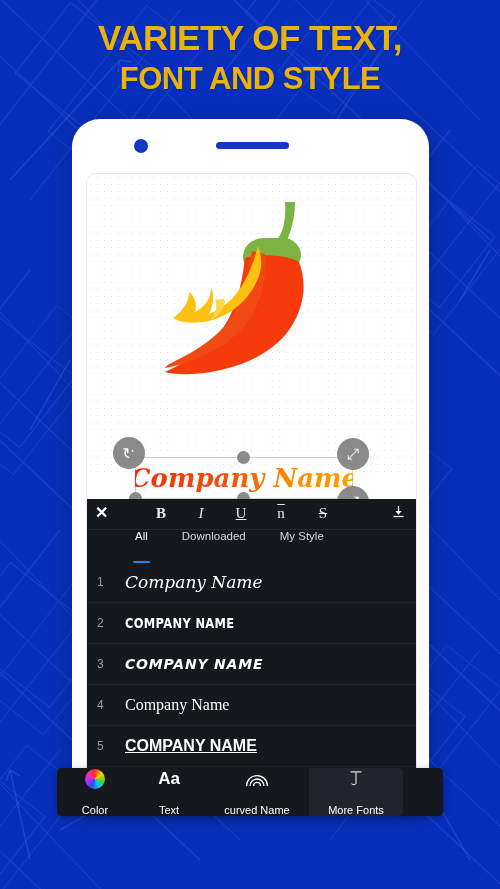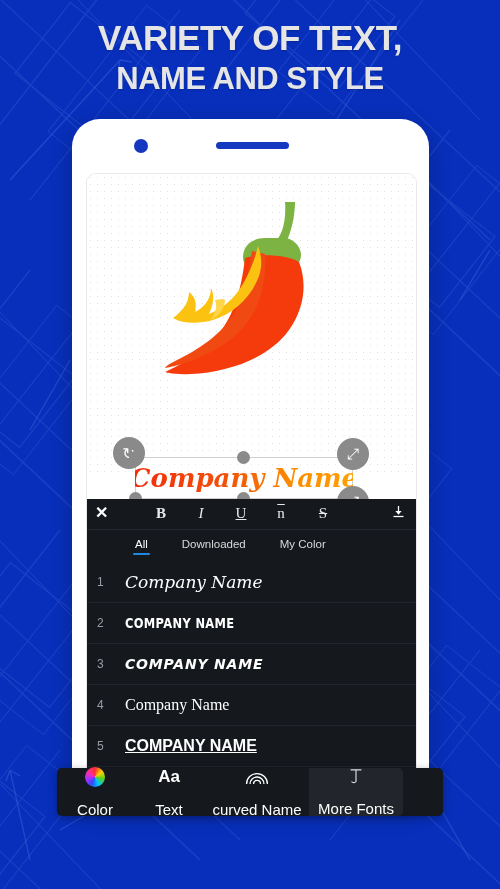--- a/index.html
+++ b/index.html
@@ -10,21 +10,21 @@
   }
   .stage{position:absolute;inset:0;overflow:hidden;}
 
   
   .bp{position:absolute;inset:0;pointer-events:none;}
   .bp svg{width:100%;height:100%;display:block;}
 
   
   .headline{
     position:absolute;left:0;right:0;top:20px;text-align:center;
-    color:#e5e5e5;font-weight:bold;letter-spacing:-0.5px;line-height:1.05;
+    color:#eab308;font-weight:bold;letter-spacing:-0.5px;line-height:1.05;
     text-shadow:0 1px 2px rgba(0,0,0,.18);
   }
   .headline .l1{display:block;font-size:35px;}
   .headline .l2{display:block;font-size:31px;margin-top:6px;}
 
   
   .phone{
     position:absolute;left:72px;top:119px;width:357px;height:690px;
     background:#ffffff;border-radius:28px;
     box-shadow:0 6px 22px rgba(0,0,0,.22);
@@ -77,21 +77,21 @@
     position:absolute;top:3px;width:28px;height:22px;color:#e9e9e9;
     display:flex;align-items:center;justify-content:center;
     font-family:"Liberation Serif", serif;font-size:15px;
   }
   .fmt-ico.b{left:60px;font-weight:bold;}
   .fmt-ico.i{left:100px;font-style:italic;}
   .fmt-ico.u{left:140px;text-decoration:underline;}
   .fmt-ico.o{left:180px;text-decoration:overline;}
   .fmt-ico.s{left:222px;text-decoration:line-through;}
 
-  .tabs{display:flex;align-items:center;height:33px;padding-left:48px;gap:34px;}
+  .tabs{display:flex;height:33px;padding-left:48px;gap:34px;}
   .tab{color:#d9d9d9;font-size:11.5px;position:relative;padding-bottom:5px;}
   .tab.active{color:#ffffff;}
   .tab.active:after{content:"";position:absolute;left:-2px;right:-2px;bottom:0;height:2.5px;background:#1E88E5;border-radius:2px;}
 
   .flist{position:absolute;left:0;right:0;top:63px;bottom:0;overflow:hidden;}
   .frow{height:40px;display:flex;align-items:center;border-bottom:1px solid #22262c;padding-left:10px;}
   .fnum{width:28px;color:#9a9da3;font-size:12px;}
   .fsamp{color:#ffffff;white-space:nowrap;}
   .s1{font-family:"DejaVu Serif", serif;font-style:italic;font-size:17px;}
   .s2{font-family:"DejaVu Sans", sans-serif;font-weight:bold;font-size:14px;letter-spacing:.4px;transform:scaleX(.82);transform-origin:left center;}
@@ -101,21 +101,21 @@
   .s6{font-family:"DejaVu Serif", serif;font-weight:bold;font-size:15px;letter-spacing:1px;-webkit-text-stroke:0.6px #15181d;}
 
   
   .bottombar{
     position:absolute;left:57px;top:768px;width:386px;height:48px;
     background:#15181d;border-radius:5px;display:flex;align-items:center;
     box-shadow:0 2px 8px rgba(0,0,0,.3);
   }
   .bitem{flex:0 0 auto;display:flex;flex-direction:column;align-items:center;justify-content:center;gap:14px;color:#ffffff;padding:0 6px;}
   .bitem .ic{height:21px;display:flex;align-items:center;justify-content:center;font-weight:bold;}
-  .bitem .lb{font-size:15px;}
+  .bitem .lb{font-size:11px;}
   .bitem.more{background:#22262c;border-radius:0 5px 5px 0;align-self:stretch;justify-content:center;padding:0 8px;}
   .cwheel{width:20px;height:20px;border-radius:50%;
     background:conic-gradient(#ff2d2d,#ffd400,#5ad11a,#00c8ff,#2d4bff,#b02dff,#ff2d9b,#ff2d2d);}
 </style>
 </head>
 <body>
 
 <div class="stage">
 
   <div class="bp">
@@ -153,21 +153,21 @@
           <path d="M180 760 l-12 1 M180 760 l6 10"></path>
         <path d="M470 860 L430 790"></path>
         <path d="M460 300 L490 250"></path>
         <path d="M30 430 L70 360"></path>
       </g>
     </svg>
   </div>
 
   <div class="headline">
     <span class="l1">VARIETY OF TEXT,</span>
-    <span class="l2">NAME AND STYLE</span>
+    <span class="l2">FONT AND STYLE</span>
   </div>
 
   <div class="phone">
     <div class="phone-top">
       <div class="cam"></div>
       <div class="speaker"></div>
     </div>
 
     <div class="screen">
 
@@ -209,21 +209,21 @@
             <svg width="15" height="15" viewBox="0 0 24 24" fill="#ffffff">
               <path d="M11 3h2v8h4l-5 6-5-6h4z"></path>
                 <path d="M4 19h16v2H4z"></path>
             </svg>
           </div>
         </div>
 
         <div class="tabs">
           <div class="tab active">All</div>
           <div class="tab">Downloaded</div>
-          <div class="tab">My Color</div>
+          <div class="tab">My Style</div>
         </div>
 
         <div class="flist">
           <div class="frow">
             <span class="fnum">1</span>
             <span class="fsamp s1">Company Name</span>
           </div>
           <div class="frow">
             <span class="fnum">2</span>
             <span class="fsamp s2">COMPANY NAME</span>

